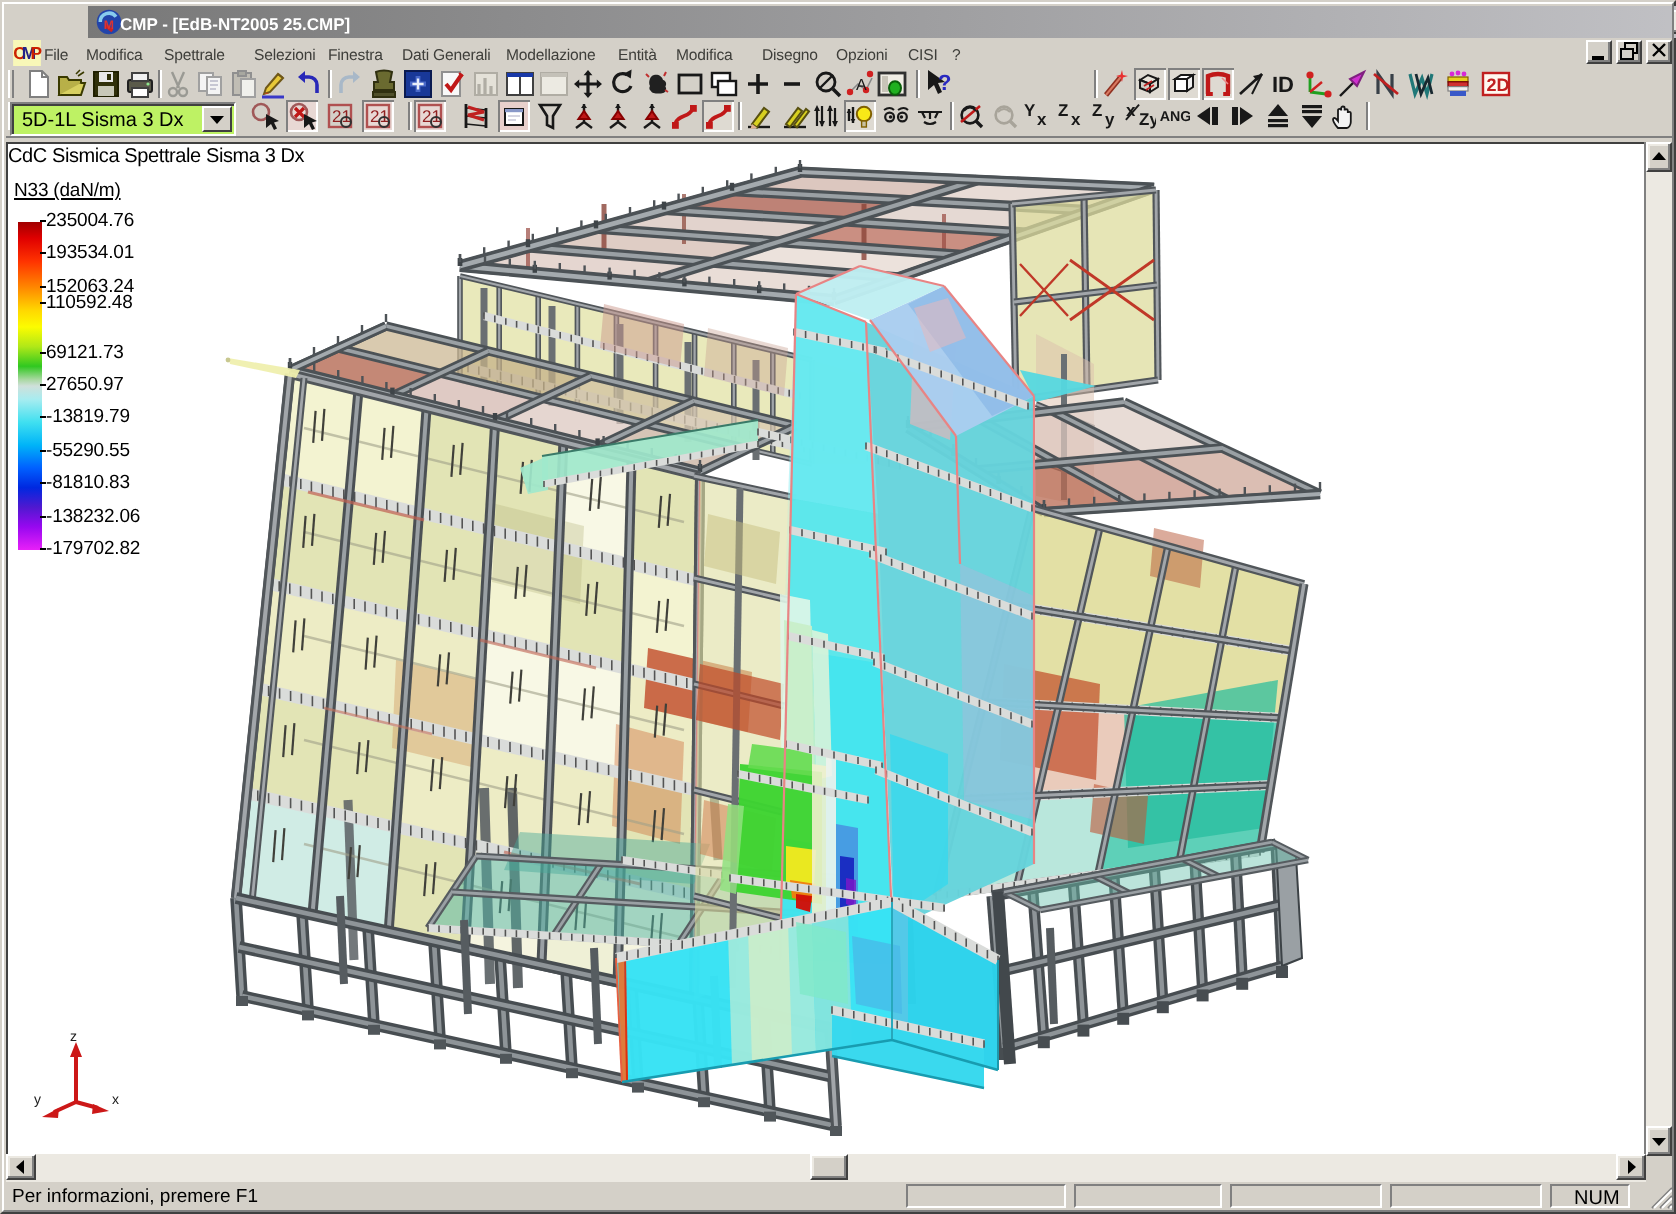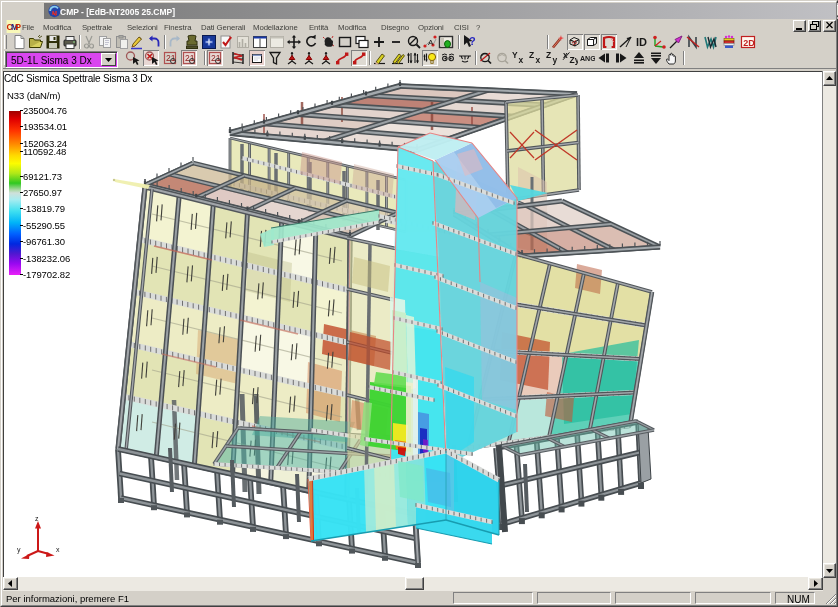--- a/index.html
+++ b/index.html
@@ -31,21 +31,21 @@
 #tb1 { position:absolute; left:2px; top:33px; width:834px; height:16px; background:#d4d0c8; }
 #tb2 { position:absolute; left:2px; top:49px; width:834px; height:19px; background:#d4d0c8; border-bottom:1px solid #808080; }
 .ticon { position:absolute; top:0px; width:16px; height:16px; }
 .tsep { position:absolute; top:1px; width:2px; height:14px; border-left:1px solid #808080; border-right:1px solid #fff; }
 .grip { position:absolute; left:1px; top:1px; width:3px; height:14px; border-left:1px solid #fff; border-right:1px solid #808080; }
 
 #canvas { position:absolute; left:2px; top:70px; width:820px; height:507px; background:#ffffff; border-top:1px solid #404040; border-left:1px solid #404040;}
 #canvas svg { position:absolute; left:0; top:0; }
 
 #leg1 { position:absolute; left:0; top:1px; color:#000; font-size:10px; letter-spacing:-0.2px; }
-#leg2 { position:absolute; left:3px; top:18px; color:#000; font-size:9.5px; letter-spacing:-0.1px; }
+#leg2 { position:absolute; left:3px; top:18px; color:#000; font-size:9.5px; letter-spacing:-0.1px;text-decoration:underline; }
 #legbar { position:absolute; left:5px; top:39px; width:12px; height:164px;
   background:linear-gradient(180deg,#a00000 0%,#e00000 5%,#ff3300 12%,#ff8800 20%,#ffd800 27%,#fcfc00 32%,#b0e818 38%,#30c820 44%,#a8d8a0 48%,#cfe0da 50%,#a8ecf0 54%,#40e0f0 61%,#00b4f8 68%,#0060ff 75%,#0028e0 81%,#5018d0 87%,#9808f0 93%,#e820f8 100%);
   border:1px solid #000; border-width:0px; }
 .lt { position:absolute; left:19px; color:#000; font-size:9.5px; letter-spacing:-0.1px; white-space:nowrap; }
 .lt::before { content:""; position:absolute; left:-3px; top:5px; width:3px; height:1px; background:#000; }
 
 #vscroll { position:absolute; right:1px; top:70px; width:14px; height:507px; background:#ece9e2; border-left:1px solid #808080;}
 #hscroll { position:absolute; left:2px; bottom:15px; width:820px; height:14px; background:#ece9e2; }
 .sbtn { position:absolute; background:#d4d0c8;
   border-top:1px solid #fff; border-left:1px solid #fff; border-right:1px solid #404040; border-bottom:1px solid #404040;
@@ -302,21 +302,21 @@
         <rect x="3" y="9.3" width="10" height="2.2" fill="#f0f0f0" stroke="#808080" stroke-width="0.6"></rect>
         <rect x="4" y="11.5" width="8" height="2.5" fill="#3858c8"></rect>
       </svg>
 <svg class="ticon" style="left:737px" width="16" height="16" viewBox="0 0 16 16">
         <rect x="1.5" y="2.5" width="13" height="11" fill="#fff8f0" stroke="#c02020" stroke-width="1.2"></rect>
         <text x="3.2" y="11.5" font-size="9" font-weight="bold" fill="#c02020" font-family="Liberation Sans">2D</text>
       </svg>
     </div>
   <div id="tb2">
       <div class="grip"></div>
-      <div style="position:absolute;left:2px;top:1px;width:113px;height:17px;background:#d946ef;border-top:1px solid #808080;border-left:1px solid #808080;border-right:1px solid #fff;border-bottom:1px solid #fff;box-shadow:inset 1px 1px 0 #404040;">
+      <div style="position:absolute;left:2px;top:1px;width:113px;height:17px;background:#bef264;border-top:1px solid #808080;border-left:1px solid #808080;border-right:1px solid #fff;border-bottom:1px solid #fff;box-shadow:inset 1px 1px 0 #404040;">
 <span style="position:absolute;left:5px;top:3px;font-size:10px;color:#000;">5D-1L Sisma 3 Dx</span>
 <div style="position:absolute;right:1px;top:1px;width:15px;height:13px;background:#d4d0c8;border-top:1px solid #fff;border-left:1px solid #fff;border-right:1px solid #404040;border-bottom:1px solid #404040;"><svg width="13" height="11">
             <path d="M3 4l3.5 4L10 4z" fill="#000"></path>
           </svg></div>
 </div>
       <svg class="ticon" style="left:121px" width="16" height="16" viewBox="0 0 16 16">
         <circle cx="6.5" cy="6" r="4" fill="none" stroke="#a05858" stroke-width="1.3"></circle>
         <path d="M9.5 9L12 11.5" stroke="#a05858" stroke-width="1.6"></path>
         <path d="M9 7l0 7 2.5-2 1.5 3 1.5-0.8-1.5-3 2.5-0.7z" fill="#181818"></path>
       </svg>
@@ -1755,21 +1755,21 @@
     <div id="leg2">N33 (daN/m)</div>
     <div id="legbar"></div>
     <span class="lt" style="top:33px">235004.76</span>
     <span class="lt" style="top:49px">193534.01</span>
     <span class="lt" style="top:66px">152063.24</span>
     <span class="lt" style="top:74px">110592.48</span>
     <span class="lt" style="top:99px">69121.73</span>
     <span class="lt" style="top:115px">27650.97</span>
     <span class="lt" style="top:131px">-13819.79</span>
     <span class="lt" style="top:148px">-55290.55</span>
-    <span class="lt" style="top:164px">-96761.30</span>
+    <span class="lt" style="top:164px">-81810.83</span>
     <span class="lt" style="top:181px">-138232.06</span>
     <span class="lt" style="top:197px">-179702.82</span>
     <svg id="axis" style="position:absolute;left:13px;top:444px" width="44" height="44" viewBox="0 0 44 44">
       <path d="M21 35 L21 12" stroke="#cc1818" stroke-width="2"></path>
       <path d="M21 5 l-3 7.5 h6 z" fill="#cc1818"></path>
       <path d="M21 35 L10 40" stroke="#cc1818" stroke-width="2"></path>
       <path d="M4 42.5 l8.5-4.5 -0.5 5 z" fill="#cc1818"></path>
       <path d="M21 35 L32 38" stroke="#cc1818" stroke-width="2"></path>
       <path d="M37.5 39.5 l-8-3.5 -0.5 5 z" fill="#cc1818"></path>
       <text x="18" y="4.5" font-size="7" fill="#202020">z</text>

